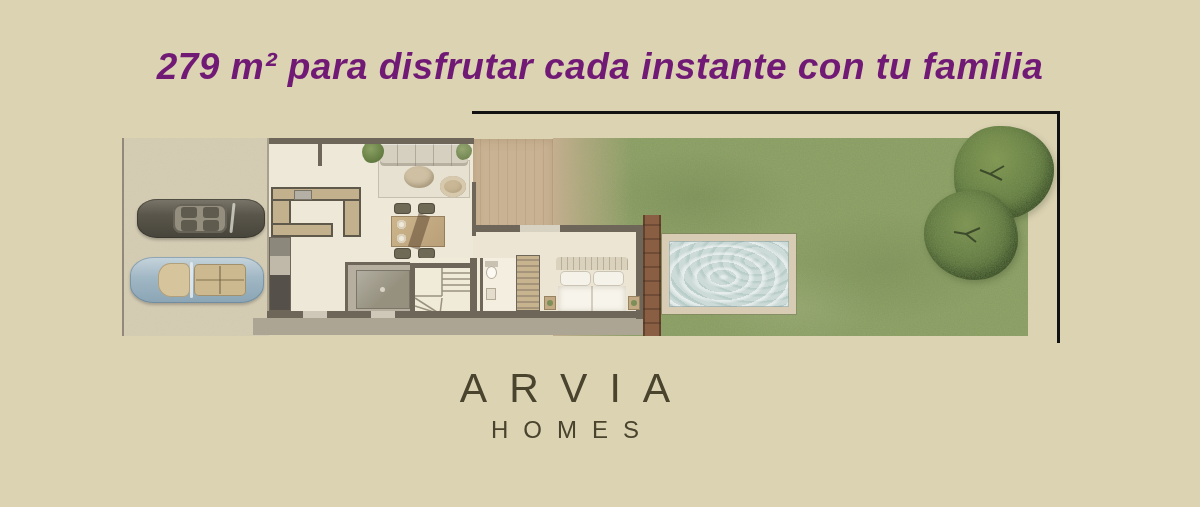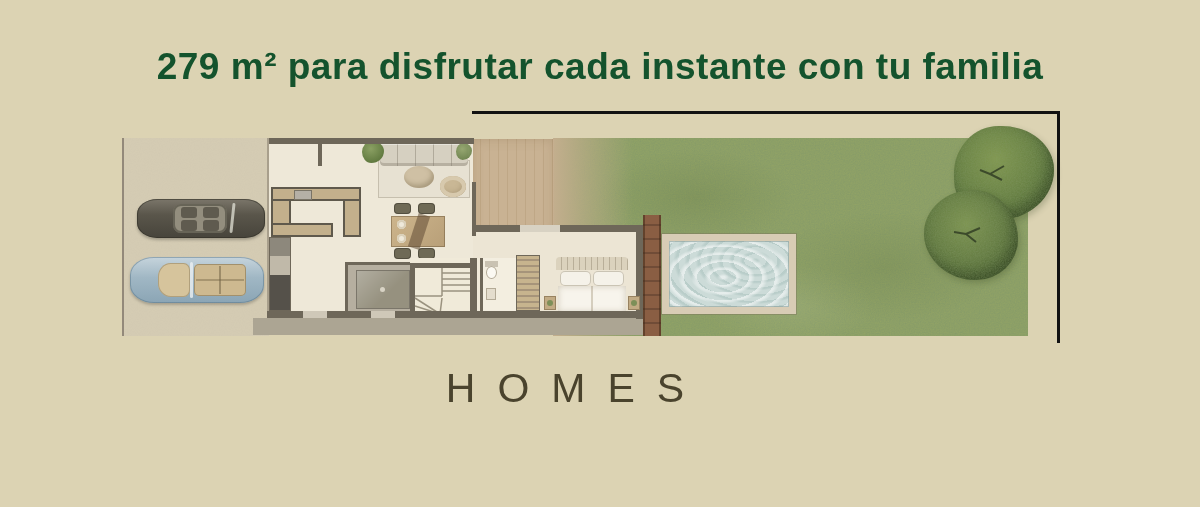--- a/index.html
+++ b/index.html
@@ -2,21 +2,21 @@
 <html><head>
 <meta charset="utf-8">
 <style>
   html,body{margin:0;padding:0;}
   body{font-family:"Liberation Sans",sans-serif;background:#dcd3b3;}
   .stage{position:relative;width:1200px;height:507px;background:#dcd3b3;overflow:hidden;}
   .el{position:absolute;}
 
   
   .headline{left:0;right:0;top:46px;text-align:center;
-    font-size:37px;font-weight:bold;color:#14532d;letter-spacing:.5px;}
+    font-size:37px;font-weight:bold;font-style:italic;color:#701a75;letter-spacing:.5px;}
   .terrain-caption{left:745px;top:347px;width:320px;text-align:center;
     font-size:26px;font-weight:bold;font-style:italic;color:#141414;letter-spacing:2px;}
   .brand{left:380px;top:368px;width:370px;text-align:center;color:#4a432d;}
   .brand-name{font-size:41px;letter-spacing:22px;padding-left:22px;line-height:1.0;}
   .brand-sub{font-size:24px;letter-spacing:15px;padding-left:15px;margin-top:7px;}
 
   
   .frame{left:472px;top:111px;width:585px;height:229px;
     border-top:3px solid #121212;border-right:3px solid #121212;}
 
@@ -333,16 +333,17 @@
           <path d="M70 48 l14 -8 m-14 8 l12 6 m-12 -6 l-10 -4"></path>
           <path d="M46 108 l14 -6 m-14 6 l10 8 m-10 -8 l-12 -2"></path>
         </g>
       </svg>
     </div>
 
   </div>
 
 
   <div class="el brand">
-    <div class="brand-name">HOMES</div>
+    <div class="brand-name">ARVIA</div>
+    <div class="brand-sub">HOMES</div>
   </div>
 
 </div>
 
 </body></html>

